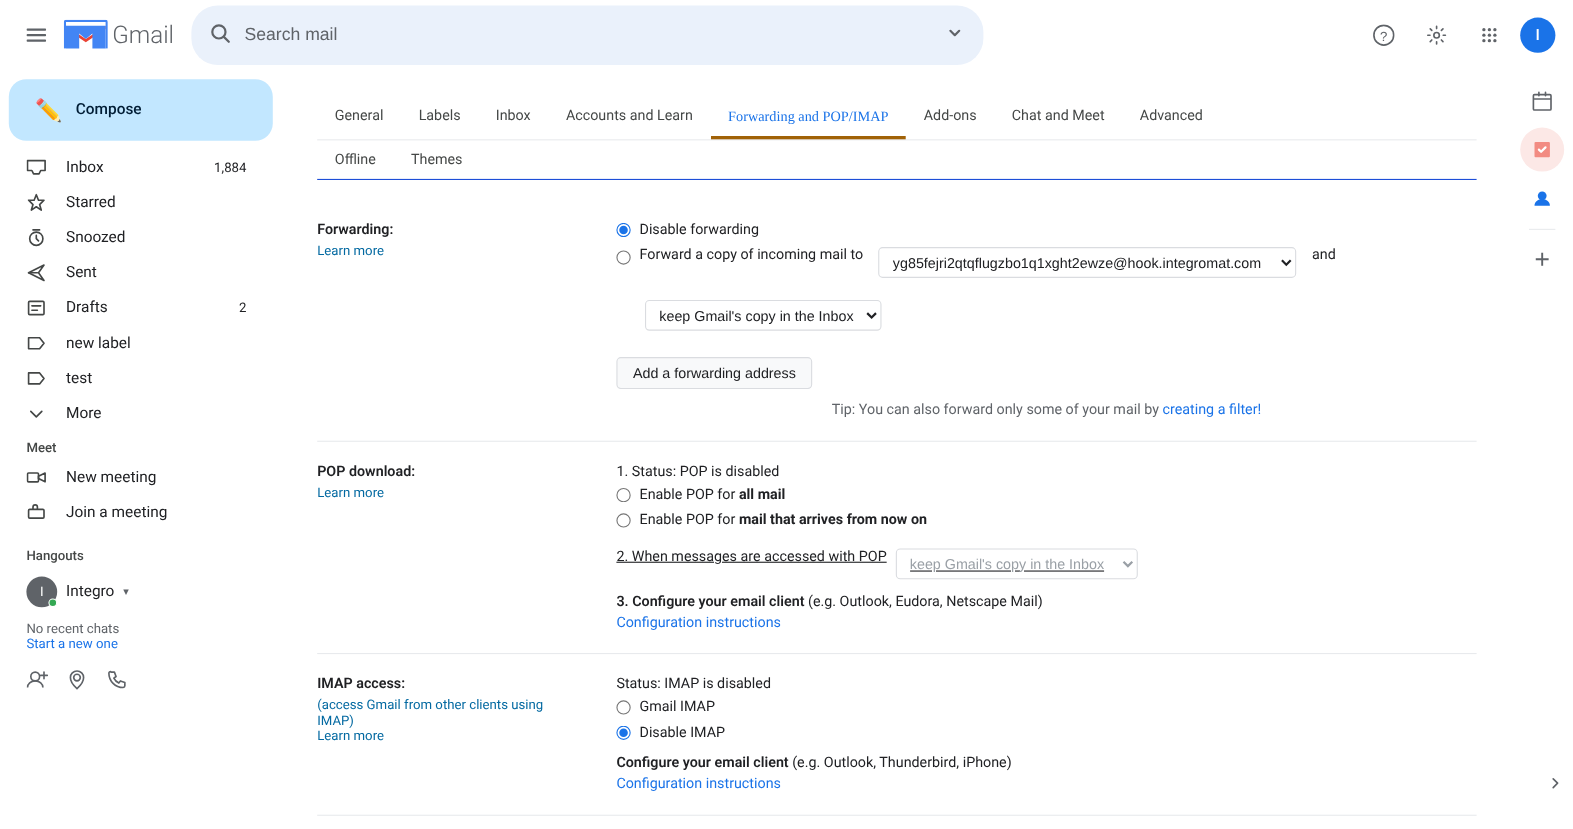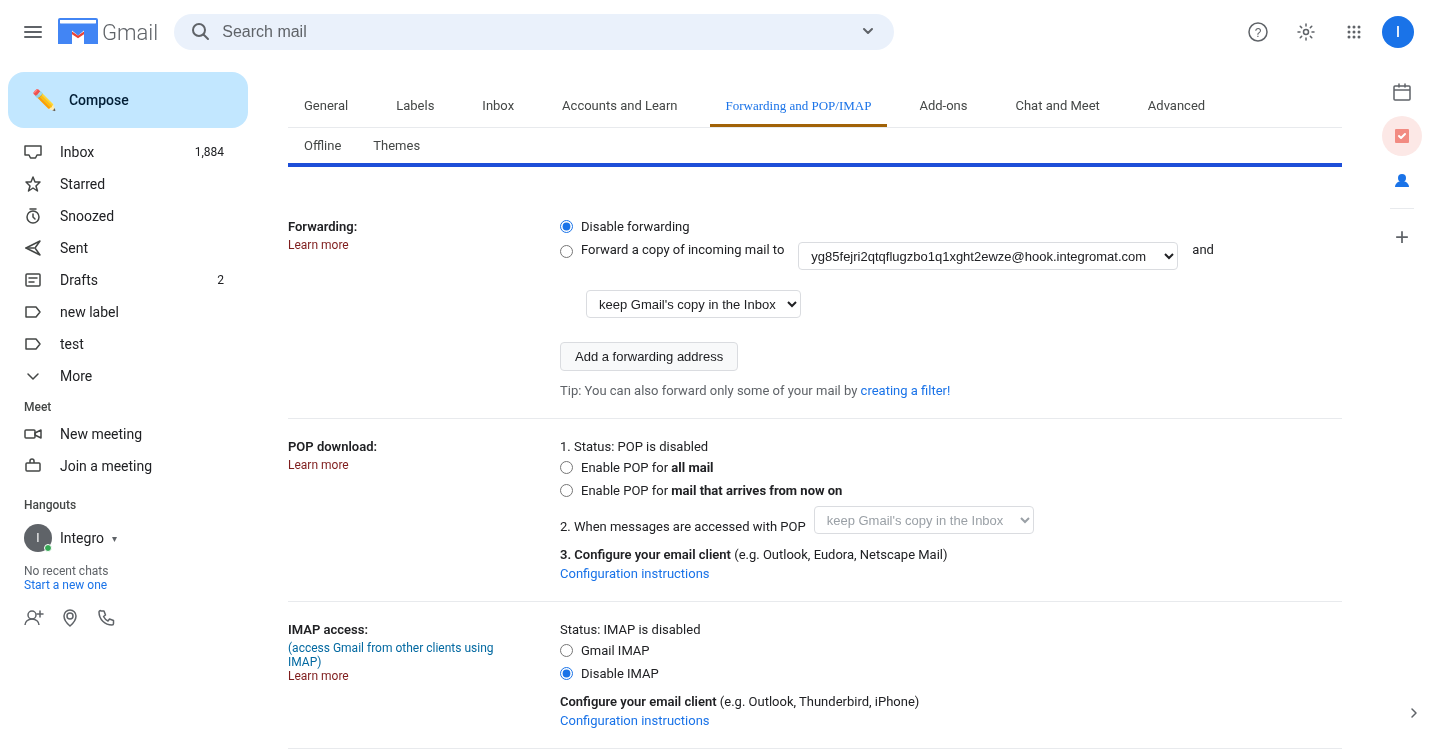--- a/index.html
+++ b/index.html
@@ -3,21 +3,21 @@
   <meta charset="utf-8">
   <style>
     * { box-sizing: border-box; margin: 0; padding: 0; }
     body { font-family: 'Google Sans', Roboto, Arial, sans-serif; font-size: 14px; color: #202124; background: #fff; display: flex; flex-direction: column; height: 754px; overflow: hidden; }
 
     
     .topbar { display: flex; align-items: center; padding: 8px 16px; gap: 8px; height: 64px; flex-shrink: 0; }
     .topbar-menu-icon { cursor: pointer; padding: 8px; border-radius: 50%; display: flex; align-items: center; justify-content: center; }
     .gmail-logo { display: flex; align-items: center; gap: 4px; margin-right: 8px; }
     .gmail-logo-m { width: 40px; height: 28px; }
-    .search-bar { flex: 1; max-width: 720px; background: #eaf1fb; border-radius: 24px; display: flex; align-items: center; padding: 0 16px; height: 36px; position: relative; }
+    .search-bar { flex: 1; max-width: 720px; background: #eaf1fb; border-radius: 24px; display: flex; align-items: center; padding: 0 16px; height: 54px; position: relative; }
     .search-bar input { border: none; background: transparent; outline: none; font-size: 16px; flex: 1; color: #202124; }
     .search-bar input::placeholder { color: #5f6368; }
     .search-icon { color: #5f6368; margin-right: 12px; }
     .search-dropdown-icon { color: #5f6368; cursor: pointer; }
     .topbar-right { margin-left: auto; display: flex; align-items: center; gap: 8px; }
     .topbar-icon-btn { width: 40px; height: 40px; border-radius: 50%; display: flex; align-items: center; justify-content: center; cursor: pointer; color: #5f6368; }
     .avatar { width: 32px; height: 32px; border-radius: 50%; background: #1a73e8; color: white; display: flex; align-items: center; justify-content: center; font-size: 14px; font-weight: 500; cursor: pointer; }
 
     
     .main-layout { display: flex; flex: 1; overflow: hidden; }
@@ -48,41 +48,41 @@
 
     
     .right-panel { width: 56px; flex-shrink: 0; display: flex; flex-direction: column; align-items: center; padding: 8px 0; gap: 4px; border-left: none; }
     .right-panel-icon { width: 40px; height: 40px; border-radius: 50%; display: flex; align-items: center; justify-content: center; cursor: pointer; color: #5f6368; font-size: 20px; }
     .right-panel-divider { width: 24px; height: 1px; background: #e8eaed; margin: 4px 0; }
     .right-panel-add { width: 40px; height: 40px; border-radius: 50%; display: flex; align-items: center; justify-content: center; cursor: pointer; color: #5f6368; font-size: 24px; border: none; background: transparent; }
 
     
     .settings-container { padding: 24px 32px; }
     .settings-title { font-size: 22px; font-weight: 400; color: #202124; margin-bottom: 20px; }
-    .settings-tabs { display: flex; flex-wrap: wrap; gap: 16px; border-bottom: 1px solid #e8eaed; margin-bottom: 0; }
+    .settings-tabs { display: flex; flex-wrap: wrap; gap: 0; border-bottom: 1px solid #e8eaed; margin-bottom: 0; }
     .settings-tab { padding: 10px 16px; font-size: 13px; color: #444746; cursor: pointer; border-bottom: 3px solid transparent; white-space: nowrap; }
     .settings-tab.active { color: #1a73e8; border-bottom: 3px solid #a16207; font-weight: 500; font-family: Liberation Serif, serif; }
-    .settings-subtabs { display: flex; gap: 0; border-bottom: 4px solid #1d4ed8; margin-bottom: 32px; }
+    .settings-subtabs { display: flex; gap: 0; border-bottom: 1px solid #1d4ed8; margin-bottom: 18px; }
     .settings-subtab { padding: 10px 16px; font-size: 13px; color: #444746; cursor: pointer; }
 
     
     .settings-rows { }
     .settings-row { display: flex; padding: 20px 0; border-bottom: 1px solid #e8eaed; align-items: flex-start; gap: 32px; }
     .settings-row-label { width: 240px; flex-shrink: 0; }
     .settings-row-label-title { font-size: 13px; font-weight: 600; color: #202124; margin-bottom: 4px; }
-    .settings-row-label-link { font-size: 12px; color: #7f1d1d; cursor: pointer; }
+    .settings-row-label-link { font-size: 12px; color: #0369a1; cursor: pointer; }
     .settings-row-label-sub { font-size: 12px; color: #0369a1; }
     .settings-row-content { flex: 1; }
     .radio-option { display: flex; align-items: center; gap: 8px; margin-bottom: 8px; font-size: 13px; }
     .radio-option input[type="radio"] { accent-color: #1a73e8; cursor: pointer; }
     .forward-select { height: 28px; font-size: 13px; border: 1px solid #dadce0; border-radius: 4px; padding: 0 8px; color: #202124; background: white; cursor: pointer; }
     .forward-select-wide { min-width: 380px; }
     .keep-copy-select { height: 28px; font-size: 13px; border: 1px solid #dadce0; border-radius: 4px; padding: 0 8px; color: #202124; background: white; cursor: pointer; margin-top: 8px; }
     .add-forward-btn { display: inline-flex; align-items: center; padding: 6px 14px; font-size: 13px; border: 1px solid #dadce0; border-radius: 4px; background: #f8f9fa; cursor: pointer; color: #202124; margin-top: 12px; }
-    .tip-text { font-size: 13px; color: #5f6368; margin-top: 12px; }
+    .tip-text { font-size: 13px; color: #5f6368; margin-top: 12px; text-align: center; }
     .tip-text a { color: #1a73e8; cursor: pointer; }
     .section-item { font-size: 13px; margin-bottom: 6px; color: #202124; }
     .section-item strong { font-weight: 600; }
     .config-link { font-size: 13px; color: #1a73e8; cursor: pointer; display: block; margin-top: 4px; }
     .pop-dropdown { height: 28px; font-size: 13px; border: 1px solid #dadce0; border-radius: 4px; padding: 0 8px; color: #9aa0a6; background: white; cursor: pointer; min-width: 220px; }
 
     
     .content-area::-webkit-scrollbar { width: 8px; }
     .content-area::-webkit-scrollbar-thumb { background: #dadce0; border-radius: 4px; }
   </style>
@@ -362,21 +362,21 @@
               <span>1. Status: POP is disabled</span>
             </div>
             <div class="radio-option">
               <input type="radio" name="pop" id="pop-all" style="">
               <label for="pop-all">Enable POP for <strong>all mail</strong></label>
             </div>
             <div class="radio-option">
               <input type="radio" name="pop" id="pop-now" style="">
               <label for="pop-now">Enable POP for <strong>mail that arrives from now on</strong></label>
             </div>
-            <div style="margin-top: 8px; display: flex; align-items: flex-end; gap: 8px; flex-wrap: wrap;">
+            <div style="margin-top: 18px; display: flex; align-items: flex-start; gap: 8px; flex-wrap: wrap; text-decoration: underline;">
               <span class="section-item" style="margin-bottom:0;">2. When messages are accessed with POP</span>
               <select class="pop-dropdown">
                 <option>keep Gmail's copy in the Inbox</option>
               </select>
             </div>
             <div style="margin-top: 12px;">
               <span class="section-item"><strong>3. Configure your email client</strong> <span>(e.g. Outlook, Eudora, Netscape Mail)</span></span>
               <a class="config-link">Configuration instructions</a>
             </div>
           </div>

